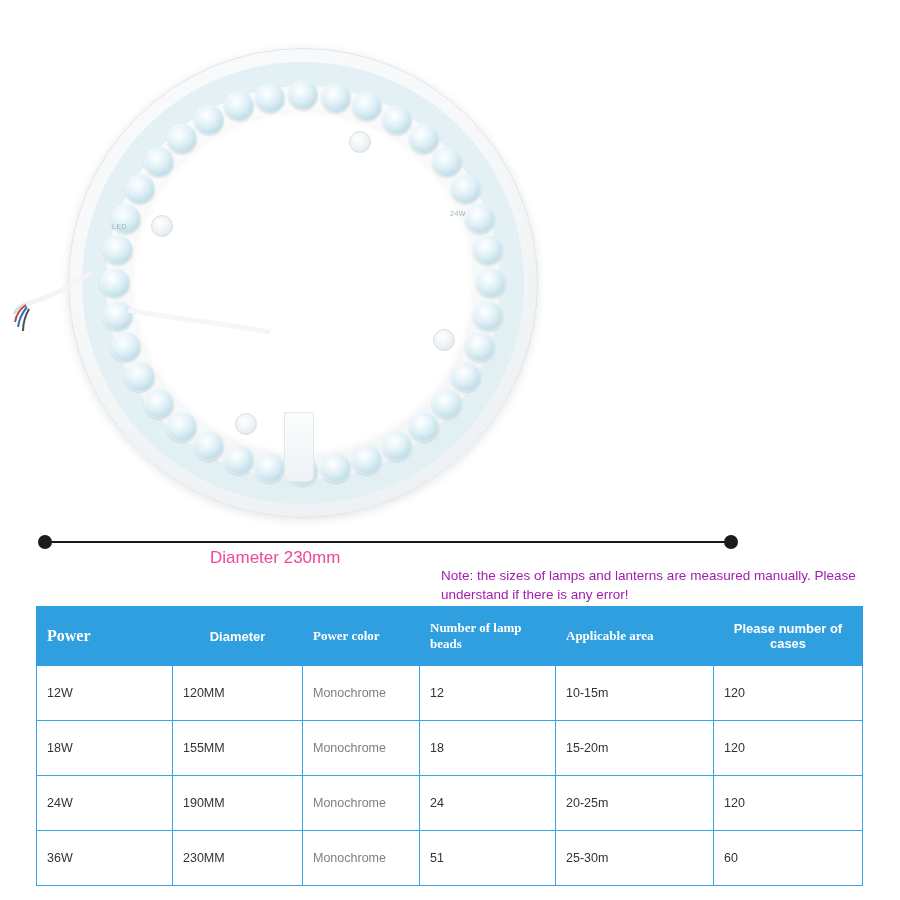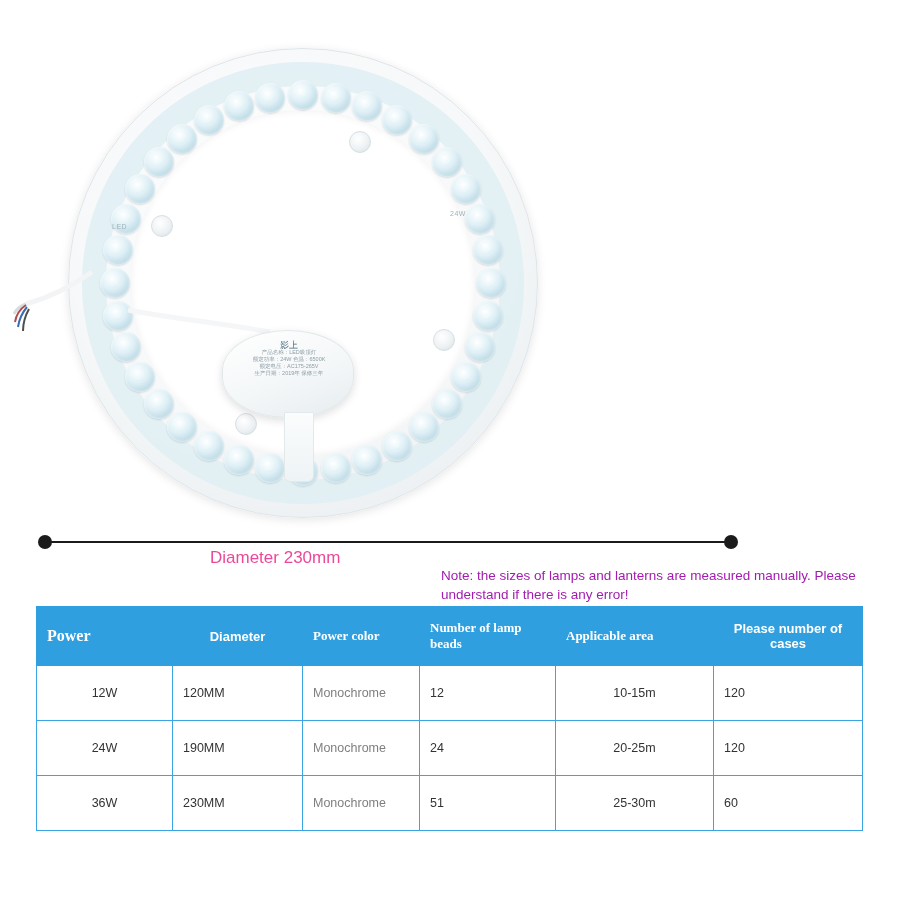--- a/index.html
+++ b/index.html
@@ -240,21 +240,21 @@
     border: 1px solid #3aa5e2;
     height: 54px;
     font-size: 12.5px;
     color: #333333;
     text-align: left;
     vertical-align: middle;
     padding: 0 10px;
     background: #ffffff;
   }
   .spec-table td.td-left {
-    text-align: center;
+    text-align: left;
   }
   .spec-table td.td-color {
     color: #7f7f7f;
     text-align: left;
     line-height: 14px;
   }
 </style>
 </head>
 <body>
 
@@ -316,27 +316,20 @@
 
   <svg class="wires" viewBox="0 0 900 530">
     <path d="M92,272 C72,286 48,298 26,304" stroke="#f2f4f5" stroke-width="5" fill="none"></path>
     <path d="M26,304 C20,306 16,310 14,314" stroke="#d8dde0" stroke-width="3" fill="none"></path>
     <path d="M26,305 C20,309 16,316 15,322" stroke="#b44b4b" stroke-width="2" fill="none"></path>
     <path d="M27,307 C22,313 19,320 18,327" stroke="#3b6bb0" stroke-width="2" fill="none"></path>
     <path d="M29,309 C25,316 23,324 23,331" stroke="#4e4e4e" stroke-width="2" fill="none"></path>
     <path d="M128,310 C168,318 216,322 270,332" stroke="#f4f6f7" stroke-width="5" fill="none"></path>
   </svg>
 
-  <div class="driver">
-    <div class="driver-brand">影上</div>
-    <div class="driver-text" style="white-space:pre-line;">产品名称：LED吸顶灯
-额定功率：24W  色温：6500K
-额定电压：AC175-265V
-生产日期：2019年  保修三年</div>
-  </div>
   <div class="driver-tab"></div>
 </div>
 
 <div class="dim-line">
   <div class="dim-dot left"></div>
   <div class="dim-bar"></div>
   <div class="dim-dot right"></div>
 </div>
 <div class="dim-label">Diameter 230mm</div>
 
@@ -364,20 +357,28 @@
   <tbody id="table-body">
       <tr>
         <td class="td-left">12W</td>
         <td>120MM</td>
         <td class="td-color">Monochrome</td>
         <td>12</td>
         <td class="td-left">10-15m</td>
         <td>120</td>
       </tr>
       <tr>
+        <td class="td-left">18W</td>
+        <td>155MM</td>
+        <td class="td-color">Monochrome</td>
+        <td>18</td>
+        <td class="td-left">15-20m</td>
+        <td>120</td>
+      </tr>
+      <tr>
         <td class="td-left">24W</td>
         <td>190MM</td>
         <td class="td-color">Monochrome</td>
         <td>24</td>
         <td class="td-left">20-25m</td>
         <td>120</td>
       </tr>
       <tr>
         <td class="td-left">36W</td>
         <td>230MM</td>

